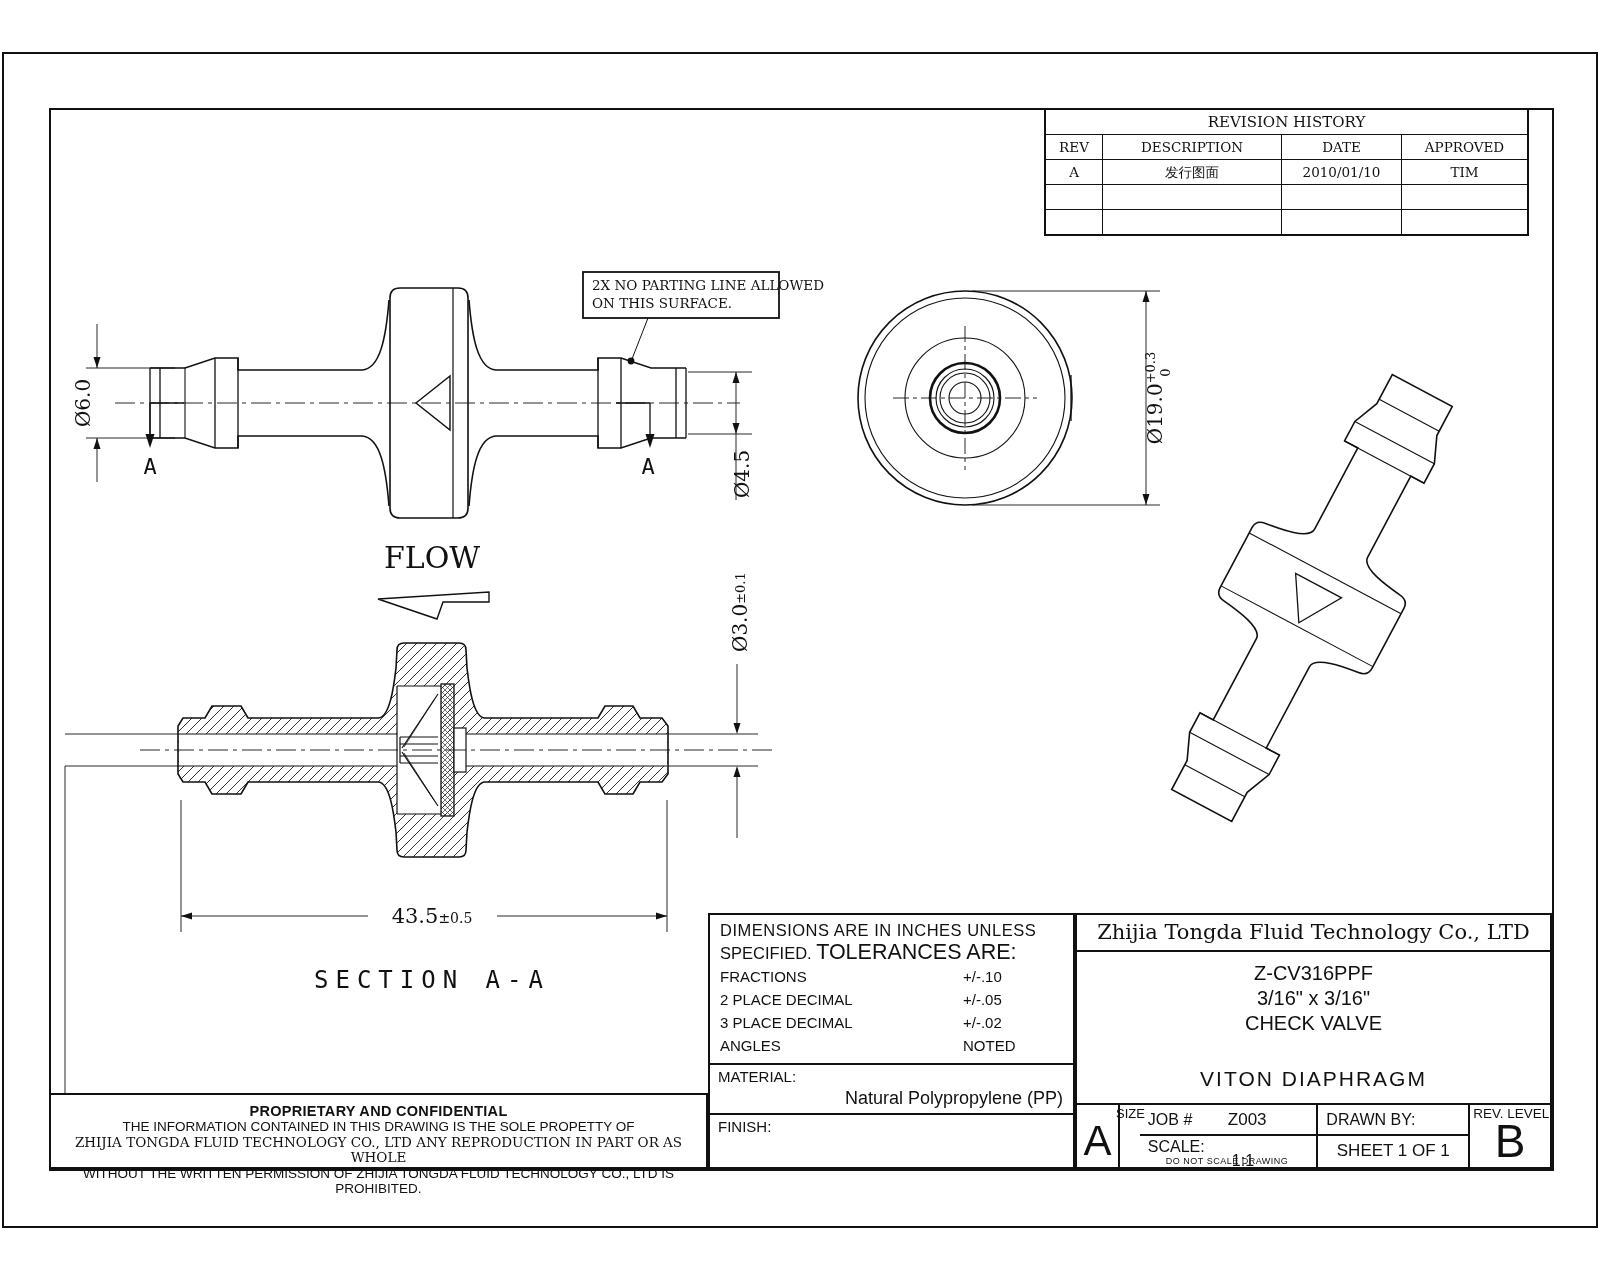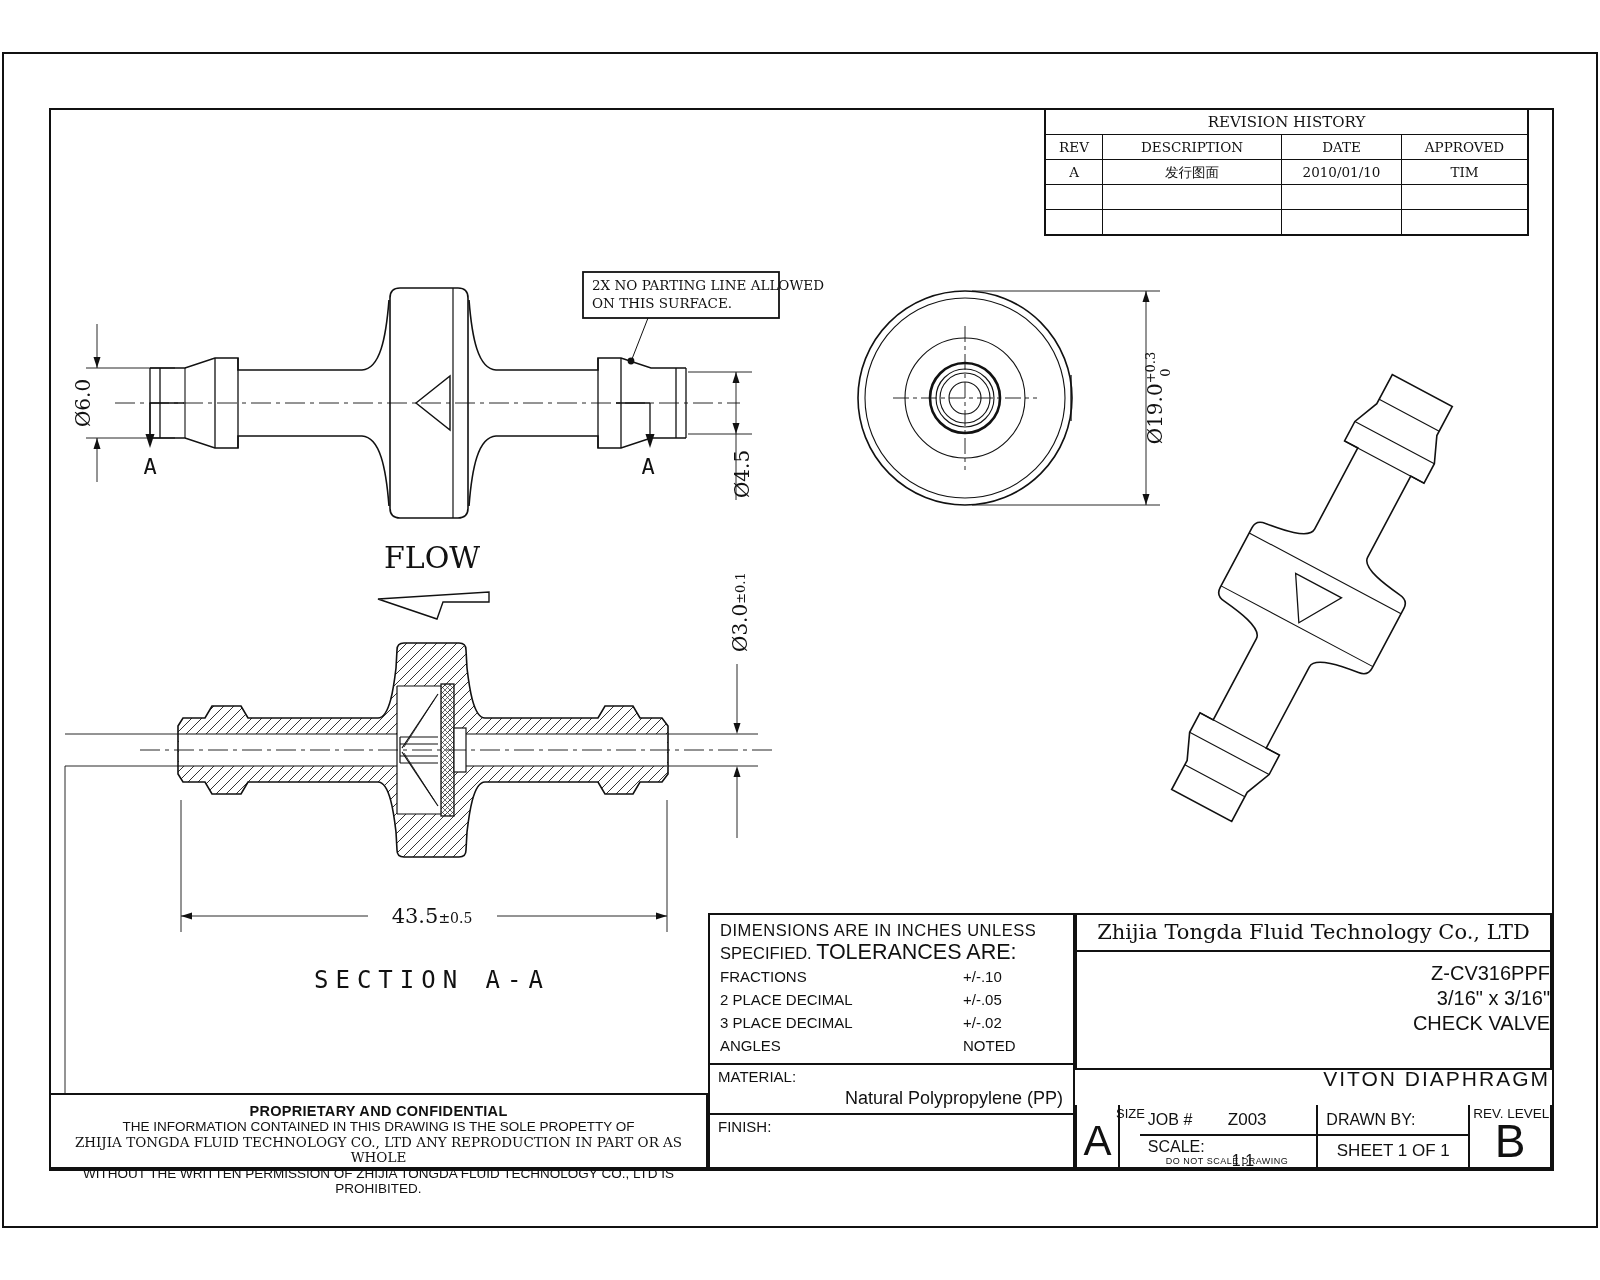--- a/index.html
+++ b/index.html
@@ -32,22 +32,22 @@
   .tol-row .lab{flex:1;}
   .tol-row .val{width:100px;}
   .mat-row{border-top:2px solid #111;height:50px;box-sizing:border-box;position:relative;}
   .mat-lab{position:absolute;left:8px;top:3px;font-size:15px;}
   .mat-val{position:absolute;right:10px;bottom:4px;font-size:18px;}
   .fin-row{border-top:2px solid #111;height:47px;box-sizing:border-box;position:relative;}
   .fin-lab{position:absolute;left:8px;top:3px;font-size:15px;}
 
   .company-row{left:1075px;top:913px;width:477px;height:39px;border:2px solid #111;box-sizing:border-box;
                text-align:center;line-height:35px;font-size:21px;}
-  .part-block{left:1075px;top:952px;width:477px;height:118px;border:2px solid #111;border-top:none;
-              box-sizing:border-box;text-align:right;}
+  .part-block{left:1075px;top:952px;width:477px;height:153px;border:2px solid #111;border-top:none;
+              box-sizing:border-box;text-align:center;}
   .part-line{font-size:20px;line-height:25px;}
   .part-line.first{margin-top:9px;}
   .part-mat{font-size:21px;letter-spacing:2px;margin-top:31px;}
 
   .bottom-row{left:1075px;top:1105px;width:477px;height:64px;border:2px solid #111;border-top:none;
               box-sizing:border-box;display:flex;}
   .br-col{position:relative;border-right:2px solid #111;box-sizing:border-box;height:100%;}
   .br-col.size{width:45px;}
   .br-col.job{width:188px;margin-left:20px;}
   .br-col.drawn{width:160px;}

